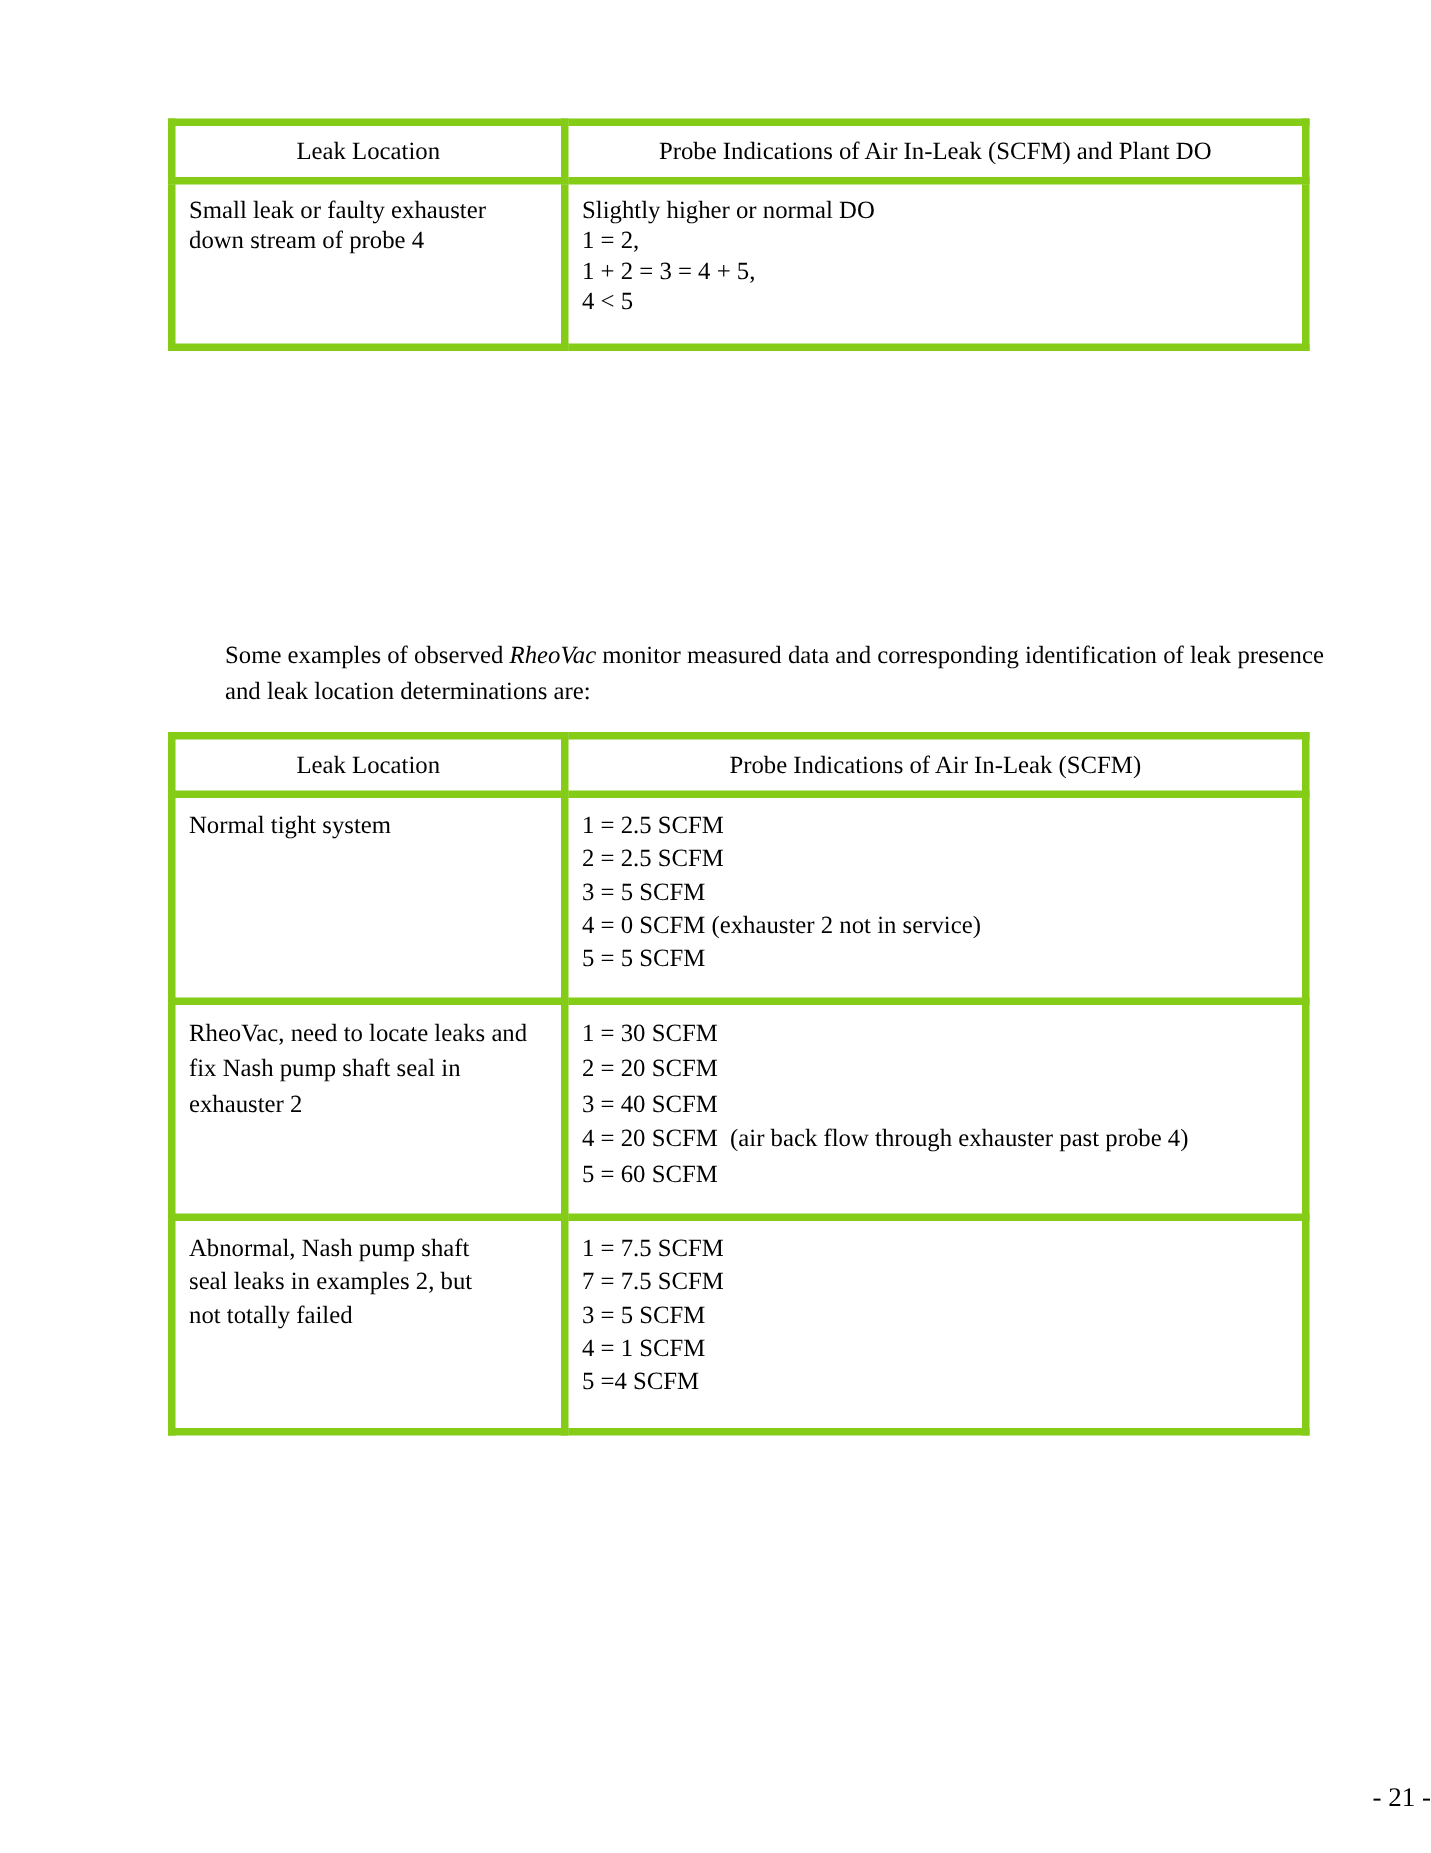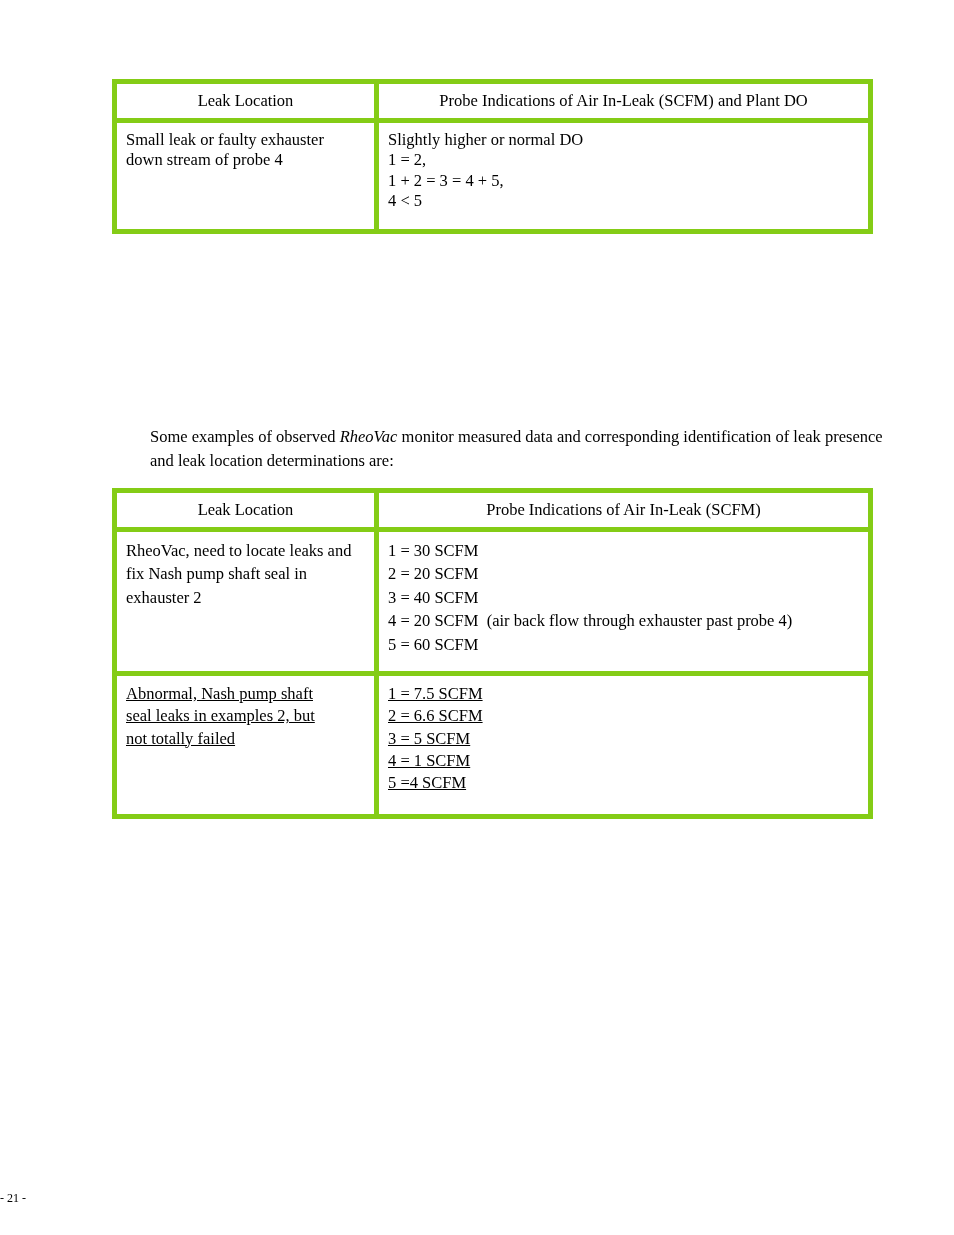--- a/index.html
+++ b/index.html
@@ -67,43 +67,43 @@
 
   
   #table-2 { left: 112px; top: 488px; }
   #table-2 .r1 td { height: 117px; }
   #table-2 .r2 td { height: 115px; }
   #table-2 .r3 td { height: 123px; }
   #table-2 .r4 td { height: 122px; }
 
   #table-2 .body-cell .line { line-height: 22.3px; }
   #table-2 .r3 .body-cell .line { line-height: 23.4px; }
-  #table-2 .r4 .body-cell .line { line-height: 22.3px; text-decoration: underline; }
+  #table-2 .r4 .body-cell .line { line-height: 22.3px; }
 
   
   .para {
     position: absolute;
     left: 112px;
     top: 408px;
     width: 760px;
     font-size: 16.5px;
     line-height: 24px;
     text-align: left;
     margin-left: 38px;
   }
   .para em { font-style: italic; }
 
   
   .page-number {
     position: absolute;
     left: 0;
     top: 1188px;
     width: 954px;
-    text-align: left;
-    font-size: 12px;
+    text-align: right;
+    font-size: 18px;
     line-height: 20px;
   }
 </style>
 </head>
 <body>
 
 <div class="page">
 
   <table class="doc-table" id="table-1">
     <colgroup>
@@ -147,20 +147,32 @@
     <tbody>
       <tr class="r0">
         <td class="hdr-cell">
           <span class="txt">Leak Location</span>
         </td>
         <td class="hdr-cell">
           <span class="txt">Probe Indications of Air In-Leak (SCFM)</span>
         </td>
       </tr>
 
+      <tr class="r1">
+        <td class="body-cell">
+          <span class="line">Normal tight system</span>
+        </td>
+        <td class="body-cell">
+          <span class="line">1 = 2.5 SCFM</span>
+          <span class="line">2 = 2.5 SCFM</span>
+          <span class="line">3 = 5 SCFM</span>
+          <span class="line">4 = 0 SCFM (exhauster 2 not in service)</span>
+          <span class="line">5 = 5 SCFM</span>
+        </td>
+      </tr>
 
 
       <tr class="r3">
         <td class="body-cell">
           <span class="line">RheoVac, need to locate leaks and</span>
           <span class="line">fix Nash pump shaft seal in</span>
           <span class="line">exhauster 2</span>
         </td>
         <td class="body-cell">
           <span class="line">1 = 30 SCFM</span>
@@ -172,21 +184,21 @@
       </tr>
 
       <tr class="r4">
         <td class="body-cell">
           <span class="line">Abnormal, Nash pump shaft</span>
           <span class="line">seal leaks in examples 2, but</span>
           <span class="line">not totally failed</span>
         </td>
         <td class="body-cell">
           <span class="line">1 = 7.5 SCFM</span>
-          <span class="line">2 = 6.6 SCFM</span>
+          <span class="line">7 = 7.5 SCFM</span>
           <span class="line">3 = 5 SCFM</span>
           <span class="line">4 = 1 SCFM</span>
           <span class="line">5 =4 SCFM</span>
         </td>
       </tr>
     </tbody>
   </table>
 
   <div class="page-number">- 21 -</div>
 

